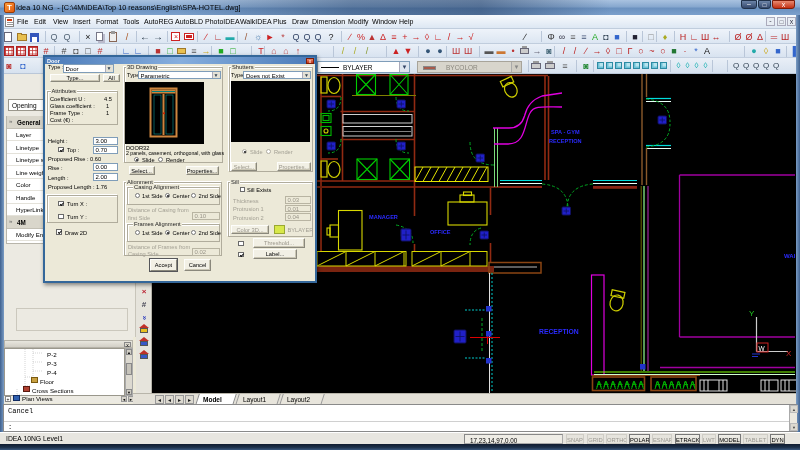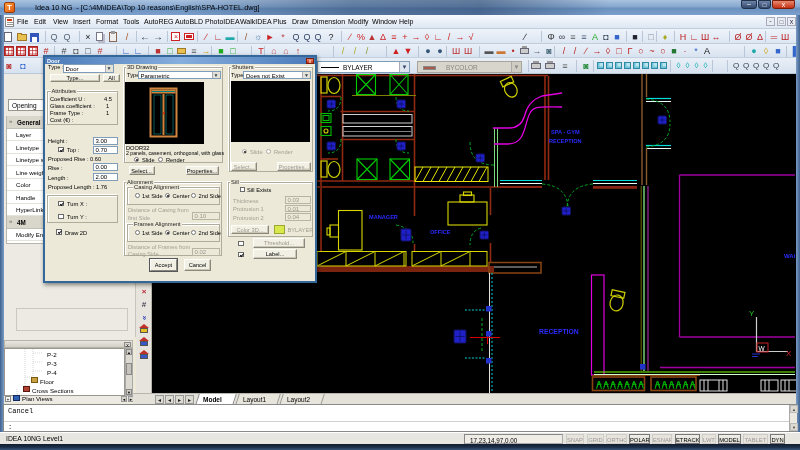--- a/index.html
+++ b/index.html
@@ -14,21 +14,21 @@
 .lblg{position:absolute;font-size:5.7px;color:#a3a094;white-space:nowrap;line-height:7px;}
 .cb{position:absolute;width:5.5px;height:5.5px;background:#fff;border:1px solid #6a6a6a;font-size:4.5px;line-height:4.5px;text-align:center;color:#111;}
 .rd{position:absolute;width:5px;height:5px;background:#fff;border:1px solid #777;border-radius:50%;}
 .rdd{position:absolute;width:2px;height:2px;background:#111;border-radius:50%;}
 .sbtn{position:absolute;height:10px;font-size:5.8px;line-height:10px;text-align:center;border:1px solid #cfcdc6;background:#e6e4dd;color:#9b9992;overflow:hidden;}
 .sbtn.on{color:#000;border-color:#777;background:linear-gradient(#f0efe9,#dcdad2);}
 </style></head><body>
 <div class="abs" style="left:0;top:0;width:800px;height:15px;background:linear-gradient(180deg,#a9c2e0 0%,#87a8cf 45%,#6b91bf 55%,#7ca0cc 100%);">
     <div class="abs" style="left:180px;top:0;width:430px;height:15px;background:linear-gradient(90deg,rgba(40,70,110,0) 0%,rgba(35,62,100,.45) 40%,rgba(30,55,92,.5) 70%,rgba(40,70,110,0) 100%);"></div>
     <div class="abs" style="left:4px;top:2px;width:11px;height:11px;background:linear-gradient(135deg,#ff9d3c,#e05a10);border:1px solid #9a3c08;border-radius:2px;color:#fff;font-size:8px;font-weight:bold;text-align:center;line-height:10px;">T</div>
-    <div class="abs" style="left:35px;top:3px;font-size:7.3px;color:#000;white-space:nowrap;">Idea 10 NG&nbsp; - [C:\4M\IDEA\Top 10 reasons\English\SPA-HOTEL.dwg]</div>
+    <div class="abs" style="left:16px;top:3px;font-size:7.3px;color:#000;white-space:nowrap;">Idea 10 NG&nbsp; - [C:\4M\IDEA\Top 10 reasons\English\SPA-HOTEL.dwg]</div>
     <div class="abs" style="left:741px;top:0;width:16px;height:9px;background:linear-gradient(#6c84a8,#33476b);border:1px solid #203149;border-radius:0 0 3px 3px;color:#fff;font-size:7px;line-height:6px;text-align:center;">–</div>
     <div class="abs" style="left:758px;top:0;width:13px;height:9px;background:linear-gradient(#6c84a8,#33476b);border:1px solid #203149;border-radius:0 0 3px 3px;color:#fff;font-size:6px;line-height:8px;text-align:center;">□</div>
     <div class="abs" style="left:772px;top:0;width:23px;height:9px;background:linear-gradient(#e98a70,#c33012);border:1px solid #7e1d08;border-radius:0 0 3px 3px;color:#fff;font-size:7px;line-height:8px;text-align:center;">x</div>
   </div>
 <div class="abs" style="left:0;top:15px;width:800px;height:14px;background:linear-gradient(#f7fafd,#dde7f3);border-bottom:1px solid #c0cddd;">
     <div class="abs" style="left:5px;top:2px;width:9px;height:10px;background:#fff;border:1px solid #888;">
       <div class="abs" style="left:1px;top:1px;width:5px;height:2px;background:#d03c14;"></div>
       <div class="abs" style="left:1px;top:4px;width:6px;height:1px;background:#999;"></div>
       <div class="abs" style="left:1px;top:6px;width:6px;height:1px;background:#999;"></div>
     </div>

